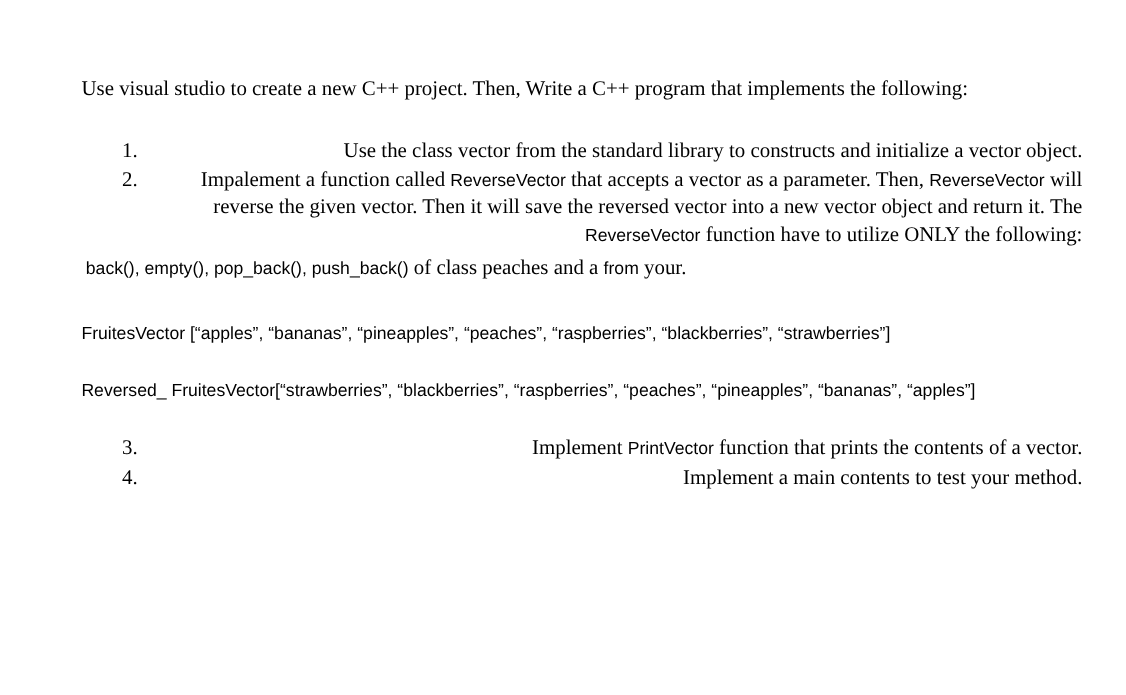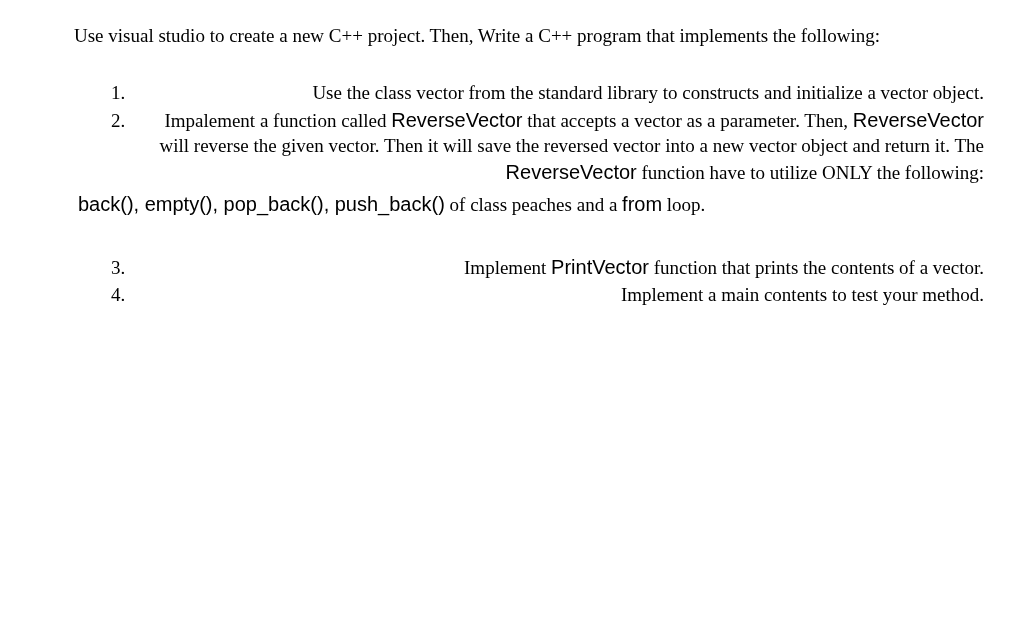--- a/index.html
+++ b/index.html
@@ -11,34 +11,35 @@
       font-family: "Times New Roman", Times, serif;
       font-size: 19px;
       line-height: 1.3;
       color: #000;
       background: #fff;
       padding: 24px 40px 30px 74px;
       width: 1024px;
     }
     .intro {
       margin-bottom: 32px;
+      margin-top: 45px;
     }
     ol.main-list {
       list-style-position: outside;
       padding-left: 56px;
       margin-bottom: 6px;
     }
     ol.main-list li {
       padding-left: 10px;
       margin-bottom: 2px;
       text-align: right;
     }
     .mono {
       font-family: Arial, Helvetica, sans-serif;
-      font-size: 20px;
+      font-size: 16px;
     }
     .sub-note {
       margin-left: 4px;
       margin-bottom: 36px;
     }
     .example-block {
       margin-bottom: 30px;
     }
     .example-heading {
       margin-bottom: 2px;
@@ -68,27 +69,29 @@
 <p class="intro">Use visual studio to create a new C++ project. Then, Write a C++ program that implements the following:</p>
 
 <ol class="main-list">
   <li>Use the class vector from the standard library to constructs and initialize a vector object.</li>
   <li>
     <span>Impalement a function called </span><span class="mono">ReverseVector</span><span> that accepts a vector as a parameter. Then, </span><span class="mono">ReverseVector</span><span> will reverse the given vector. Then it will save the reversed vector into a new vector object and return it. The </span><span class="mono">ReverseVector</span><span> function have to utilize ONLY the following:</span>
   </li>
 </ol>
 
 <p class="sub-note">
-  <span class="mono">back(), empty(), pop_back(), push_back()</span><span>  of class peaches and a </span><span class="mono">from</span><span class="loop-word"> loop.</span>
+  <span class="mono">back(), empty(), pop_back(), push_back()</span><span>  of class peaches and a </span><span class="mono">from</span><span class="loop-word"> your.</span>
 </p>
 
 <div class="example-block">
+  <p class="example-content">FruitesVector [“apples”, “bananas”, “pineapples”, “peaches”, “raspberries”, “blackberries”, “strawberries”]</p>
 </div>
 
 <div class="example-block">
+  <p class="example-content">Reversed_ FruitesVector[“strawberries”, “blackberries”, “raspberries”, “peaches”, “pineapples”,  “bananas”, “apples”]</p>
 </div>
 
 <ol class="second-list" start="3">
   <li>
     <span>Implement </span><span class="mono">PrintVector</span><span> function that prints the contents of a vector.</span>
   </li>
   <li>Implement a main contents to test your method.</li>
 </ol>
 
 </body></html>

